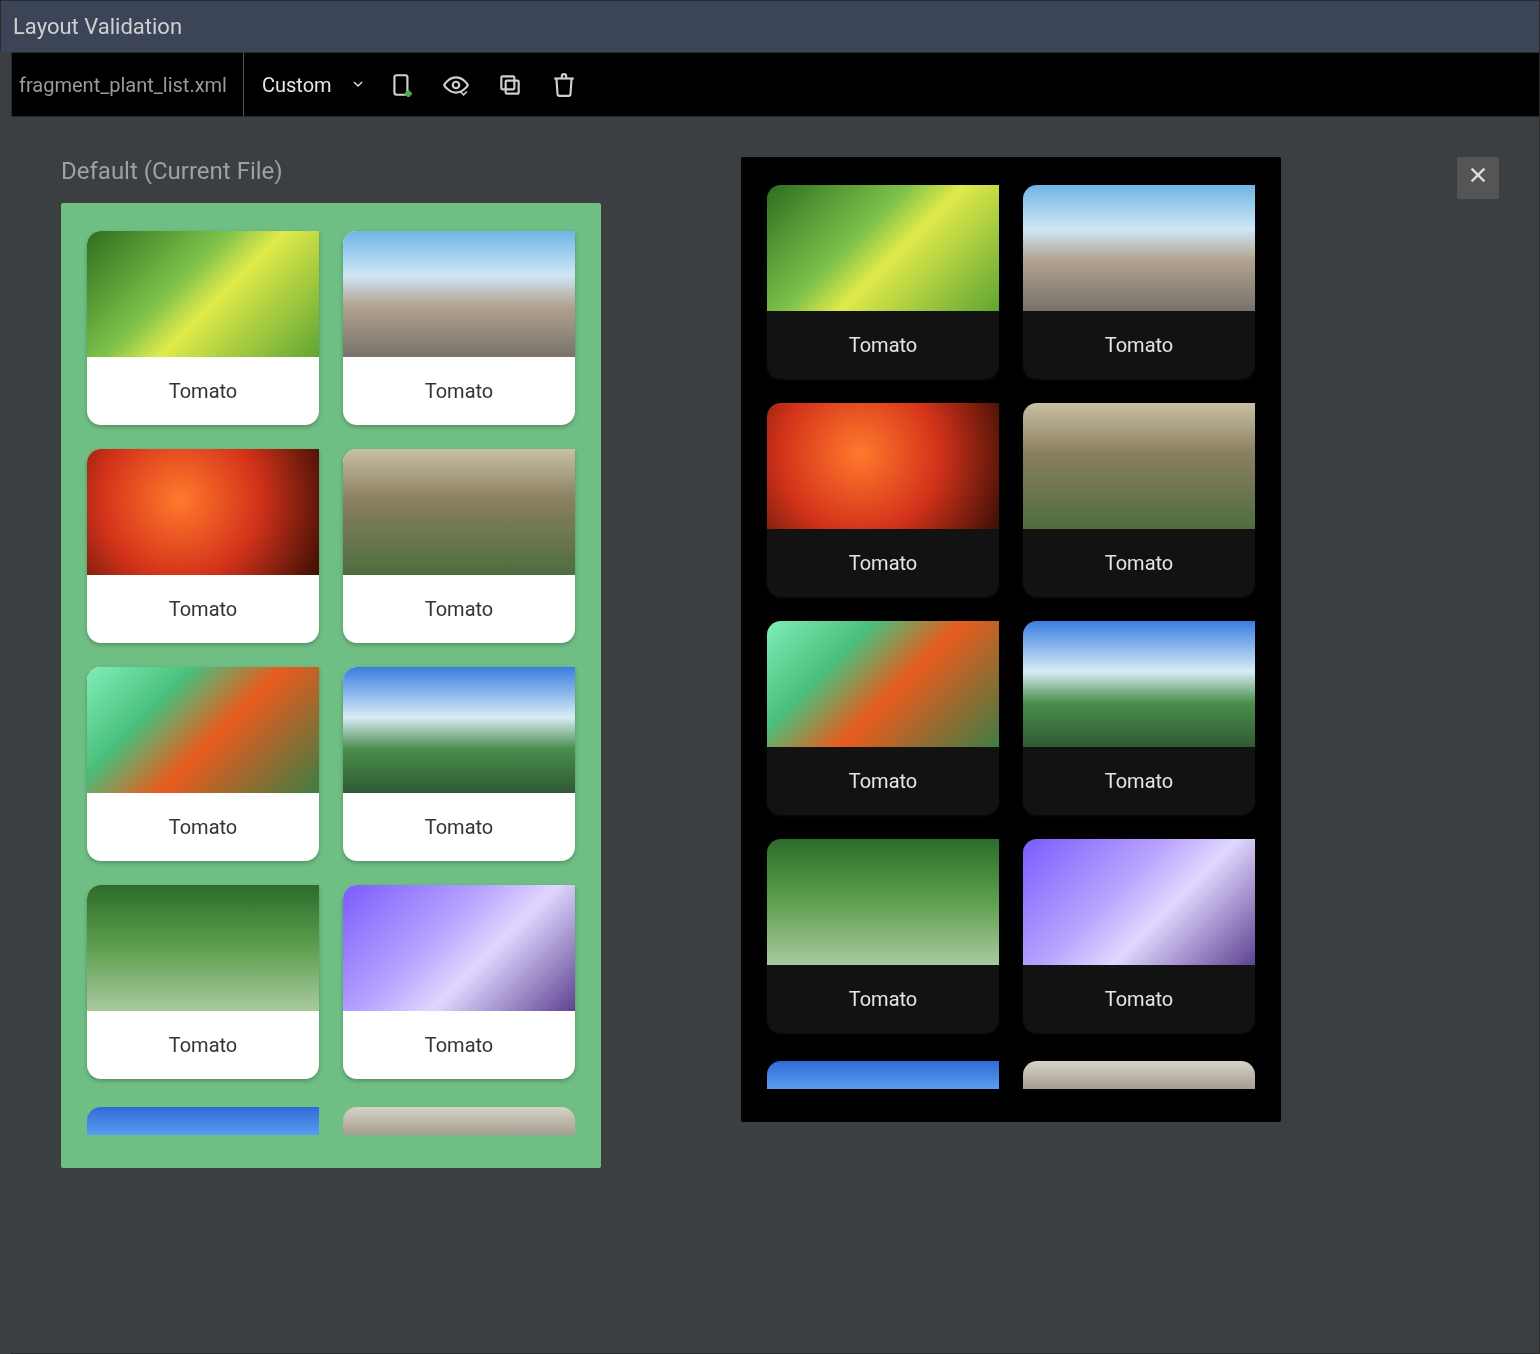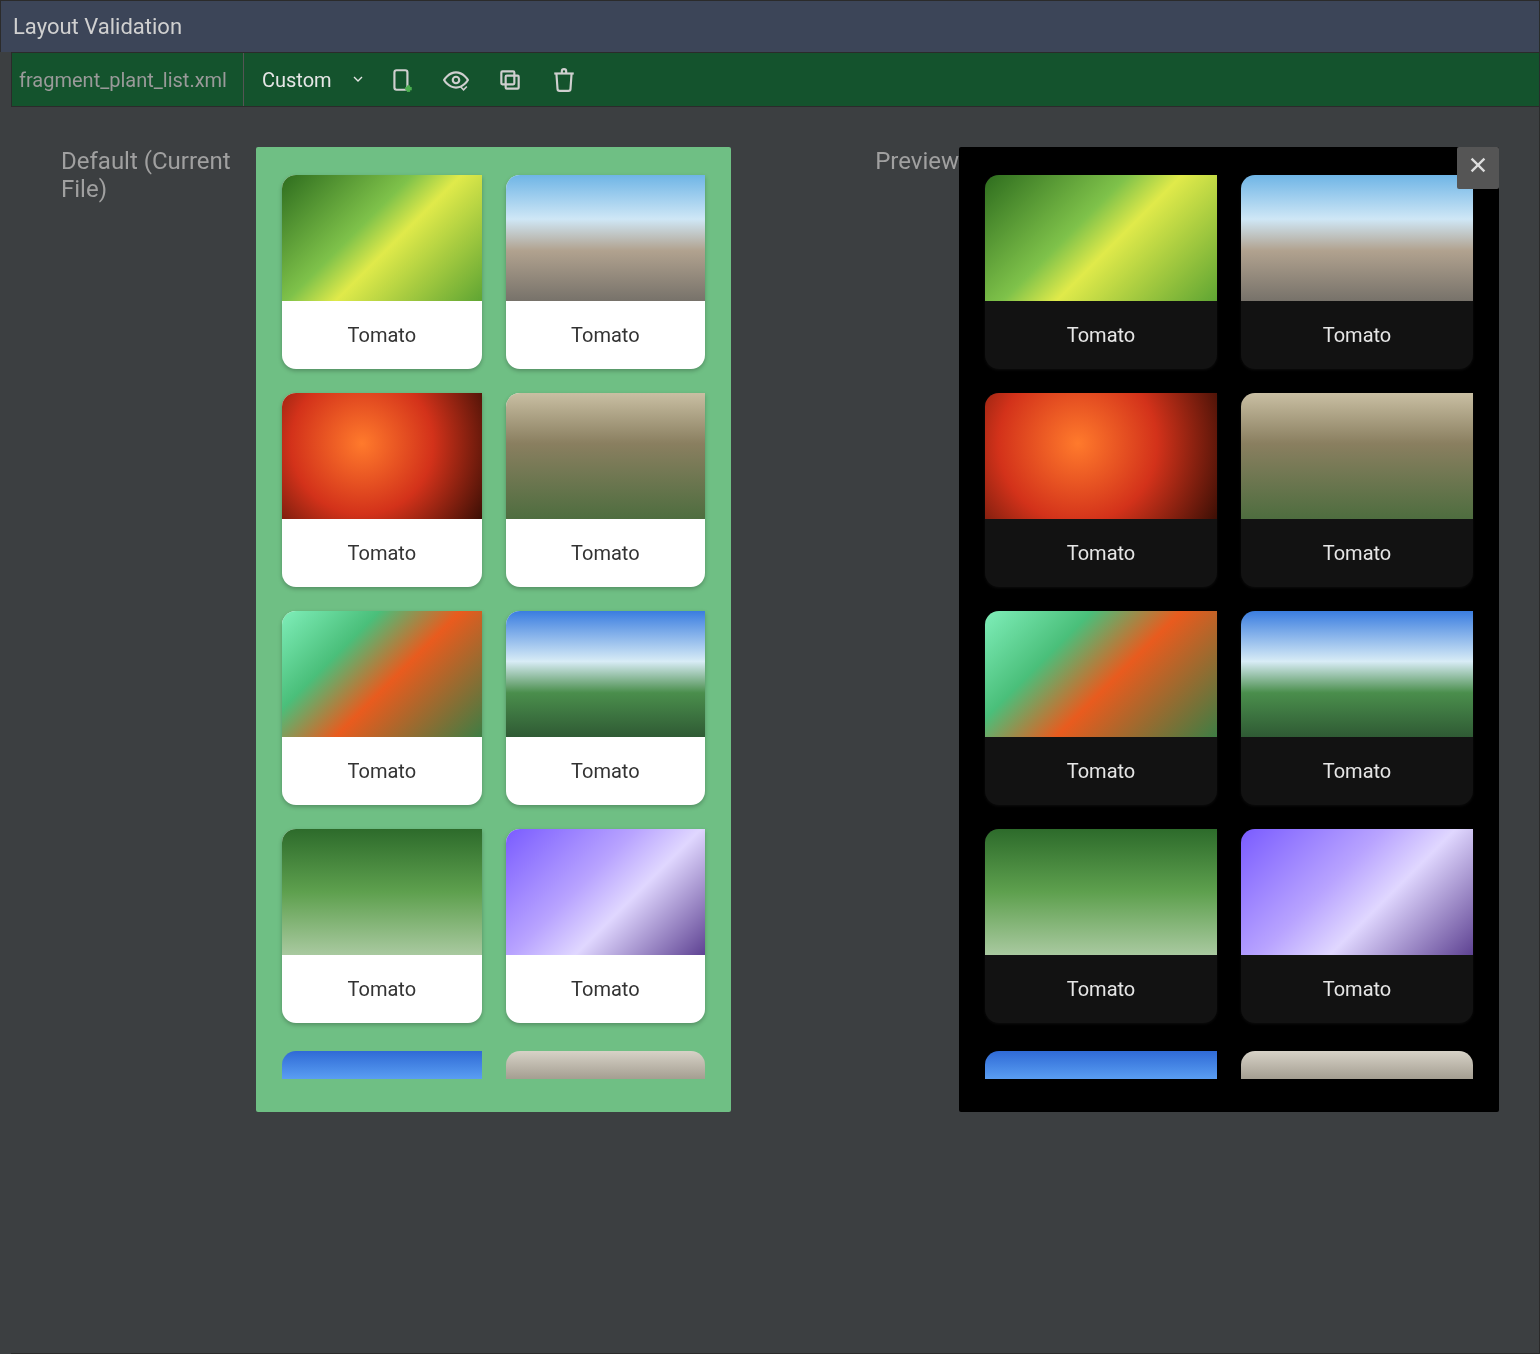--- a/index.html
+++ b/index.html
@@ -22,23 +22,23 @@
     background: #3c4558;
     border-bottom: 1px solid #2b2b2b;
     height: 52px;
     display: flex;
     align-items: center;
     padding: 0 12px;
     font-size: 22px;
     color: #d0d0d0;
   }
   .toolbar {
-    background: #14532d;
+    background: #000000;
     border-bottom: 1px solid #2b2b2b;
-    height: 54px;
+    height: 64px;
     display: flex;
     align-items: center;
     padding: 0 18px;
     gap: 18px;
     font-size: 20px;
     color: #cfcfcf;
   }
   .toolbar .filename { color: #9a9a9a; padding-right: 16px; border-right: 1px solid #555; height: 100%; display:flex; align-items:center; }
   .toolbar .dropdown { display:flex; align-items:center; gap:18px; cursor:pointer; color:#e6e6e6; }
   .toolbar .icon-btn { width:36px; height:36px; display:flex; align-items:center; justify-content:center; cursor:pointer; color:#cfcfcf; }
@@ -46,21 +46,21 @@
   .content {
     flex:1;
     display:flex;
     padding: 40px 40px 40px 60px;
     gap: 140px;
     position: relative;
     background:#3c3f41;
   }
   .panel {
     display:flex;
-    flex-direction:row;
+    flex-direction:column;
   }
   .panel-title {
     font-size: 24px;
     color:#a0a0a0;
     margin-bottom: 18px;
   }
   .panel-title.preview { padding-left: 4px; }
   .phone {
     width: 540px;
     height: 965px;
@@ -220,21 +220,20 @@
             </div>
           </div>
         <div class="peek-row" id="peek-light">
             <div class="peek sq th9"></div>
             <div class="peek rd th10"></div>
           </div>
       </div>
     </div>
 
     <div class="panel">
-      <div class="panel-title preview">Preview</div>
       <div class="phone dark">
         <div class="grid" id="grid-dark">
             <div class="card special-tr">
               <div class="img th1"></div>
               <div class="label">Tomato</div>
             </div>
             <div class="card special-tr">
               <div class="img th2"></div>
               <div class="label">Tomato</div>
             </div>

